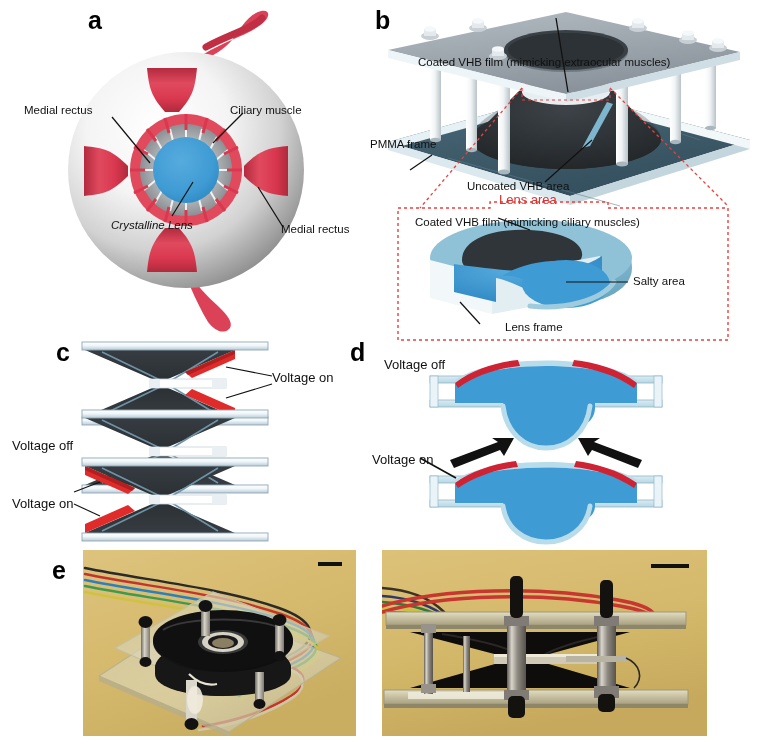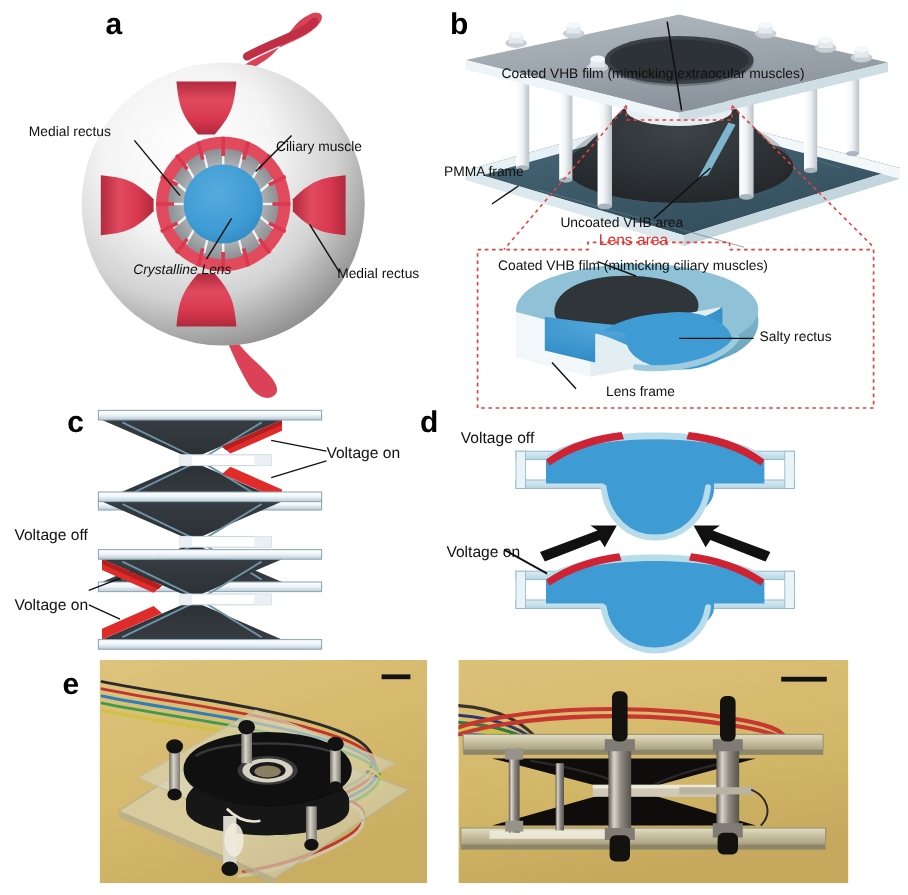--- a/index.html
+++ b/index.html
@@ -118,21 +118,21 @@
 
       <circle cx="186" cy="170" r="33" fill="url(#lensg)"></circle>
 
       <line x1="112" y1="117" x2="150" y2="163" stroke="#111" stroke-width="1.2"></line>
       <line x1="243" y1="113" x2="213" y2="143" stroke="#111" stroke-width="1.2"></line>
       <line x1="172" y1="216" x2="193" y2="182" stroke="#111" stroke-width="1.2"></line>
       <line x1="283" y1="227" x2="258" y2="187" stroke="#111" stroke-width="1.2"></line>
     </svg>
 
     <div class="lbl" style="left:24px;top:104px;">Medial rectus</div>
-    <div class="lbl" style="left:230px;top:117px;text-align:center;">Ciliary muscle</div>
+    <div class="lbl" style="left:230px;top:104px;text-align:center;">Ciliary muscle</div>
     <div class="lbl" style="left:111px;top:219px;font-style:italic;">Crystalline Lens</div>
     <div class="lbl" style="left:281px;top:223px;">Medial rectus</div>
   </div>
 
   <div class="panel" style="left:370px;top:0;width:387px;height:348px;">
 
     <div class="plabel" style="left:5px;top:8px;">b</div>
 
     <svg width="387" height="348" viewBox="0 0 387 348">
       <defs>
@@ -291,21 +291,21 @@
         <line x1="196" y1="276" x2="258" y2="276" stroke="#111" stroke-width="1.2"></line>
         <line x1="90" y1="296" x2="110" y2="318" stroke="#111" stroke-width="1.2"></line>
       </g>
     </svg>
 
     <div class="lbl" style="left:48px;top:8px;margin-top:48px;">Coated VHB film (mimicking extraocular muscles)</div>
     <div class="lbl" style="left:0px;top:138px;">PMMA frame</div>
     <div class="lbl" style="left:97px;top:180px;">Uncoated VHB area</div>
     <div class="lbl red" style="left:129px;top:193px;">Lens area</div>
     <div class="lbl" style="left:45px;top:216px;">Coated VHB film (mimicking ciliary muscles)</div>
-    <div class="lbl" style="left:263px;top:275px;">Salty rectus</div>
+    <div class="lbl" style="left:263px;top:275px;">Salty area</div>
     <div class="lbl" style="left:107px;top:321px;margin-left:28px;">Lens frame</div>
   </div>
 
   <div class="panel" style="left:40px;top:336px;width:330px;height:210px;">
 
     <div class="plabel" style="left:16px;top:4px;">c</div>
 
     <svg width="330" height="210" viewBox="0 0 330 210">
       <defs>
         <linearGradient id="cFrame" x1="0" y1="0" x2="0" y2="1">

